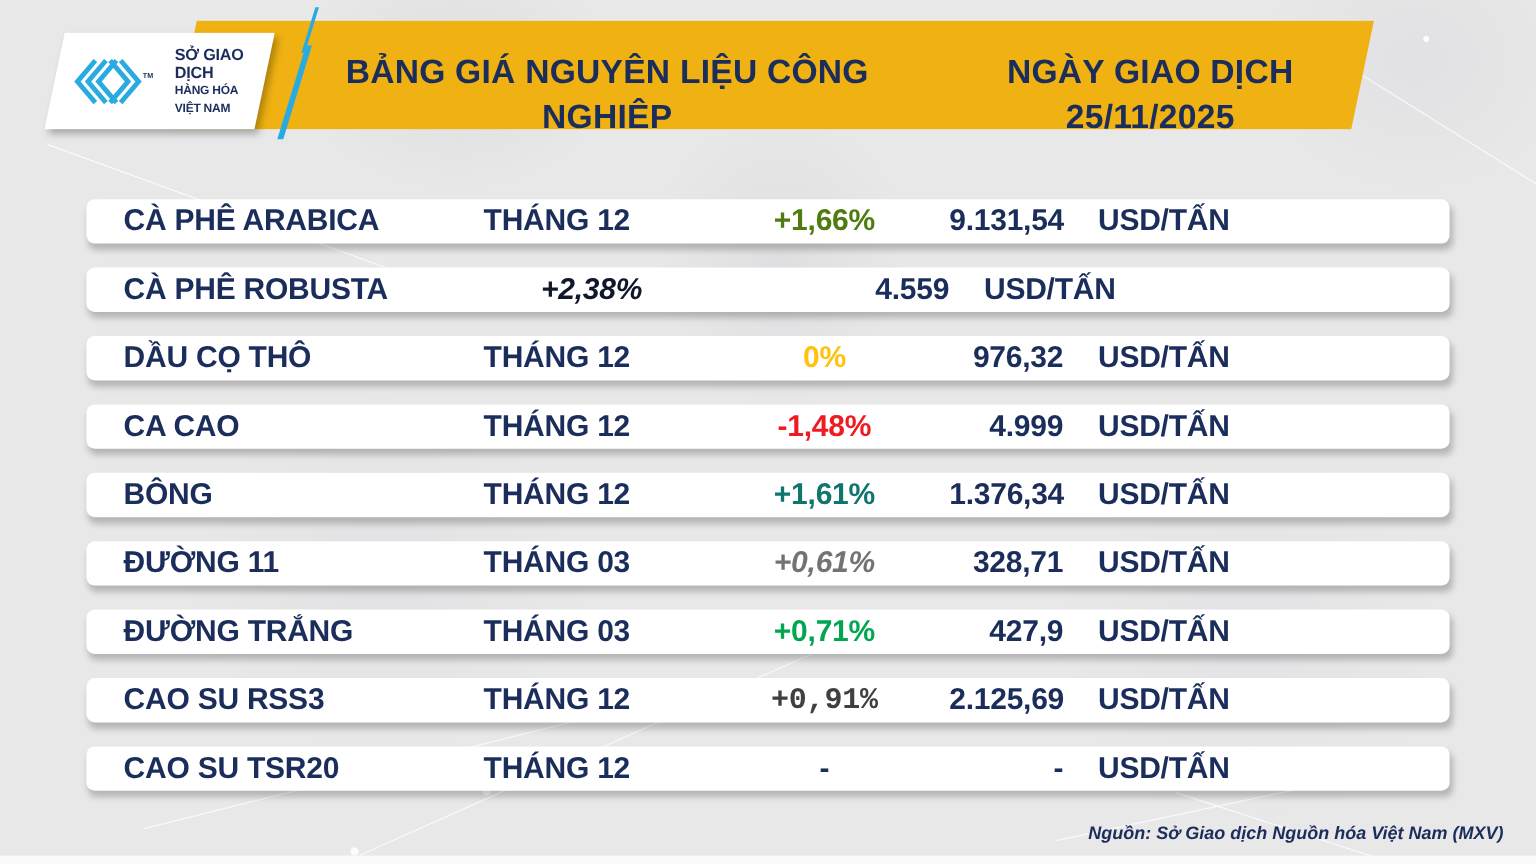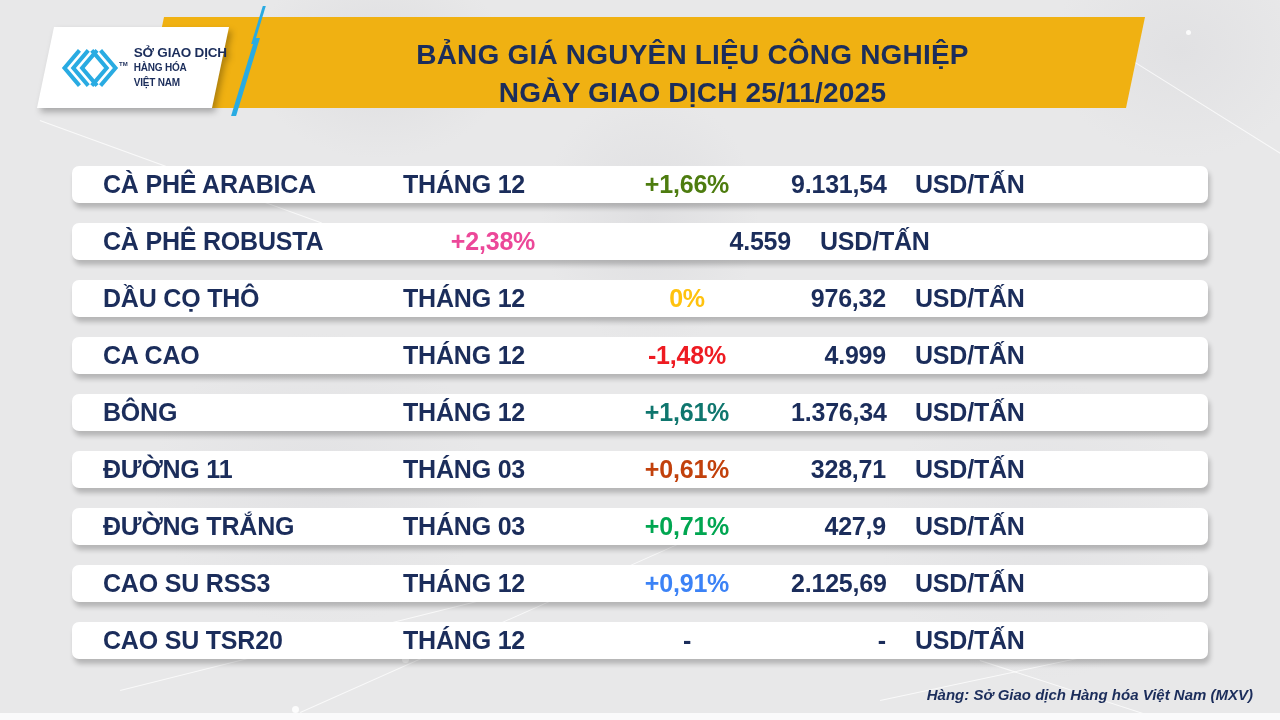--- a/index.html
+++ b/index.html
@@ -29,43 +29,43 @@
   .d1{left:402px;top:656px;} .d2{left:978px;top:642px;} .d3{left:292px;top:706px;} .d4{left:1186px;top:30px;width:5px;height:5px;}
   .bottom-strip{position:absolute;left:0;bottom:0;width:1280px;height:7px;background:#FAFAFB;}
 
   
   .banner{
     position:absolute;left:145px;top:17px;width:1000px;height:91px;
     background:#F0B112;
     clip-path:polygon(19px 0, 1000px 0, 981px 91px, 0 91px);
   }
   .banner-title{
-    position:absolute;left:95px;right:0;top:4px;height:91px;
-    display:flex;flex-direction:column;align-items:center;justify-content:flex-end;
+    position:absolute;left:95px;right:0;top:16px;height:91px;
+    display:flex;flex-direction:row;align-items:center;justify-content:center;
     color:#1B2D5B;font-weight:700;font-size:28px;line-height:38px;letter-spacing:.2px;
     text-align:center;
   }
 
   
   .stripe{position:absolute;background:#29ABE2;}
   .stripe-main{left:243px;top:38px;width:5px;height:78px;transform:skewX(-17deg);}
   .stripe-thin{left:257px;top:6px;width:3px;height:38px;transform:skewX(-17deg);}
 
   
   .logo-card{
     position:absolute;left:37px;top:27px;width:192px;height:81px;
     filter:drop-shadow(3px 4px 3px rgba(0,0,0,.28));
   }
   .logo-card-shape{
     position:absolute;inset:0;background:#FFFFFF;
     clip-path:polygon(17px 0, 192px 0, 175px 81px, 0 81px);
   }
   .logo-inner{
     position:absolute;left:24px;top:0;width:168px;height:81px;
-    display:flex;align-items:center;gap:4px;
+    display:flex;align-items:center;gap:16px;
   }
   .logo-mark{flex:0 0 auto;display:flex;align-items:flex-start;}
   .tm{font-size:6px;color:#1B2D5B;font-weight:700;margin:14px 2px 0 0;}
   .logo-text{color:#1B2D5B;font-weight:700;letter-spacing:-.2px;}
   .logo-text .l1{font-size:13.5px;line-height:15px;}
   .logo-text .l2,.logo-text .l3{font-size:10px;line-height:15px;}
 
   
   .rows{position:absolute;left:72px;top:166px;width:1136px;display:flex;flex-direction:column;gap:20px;}
   .price-row{
@@ -147,21 +147,21 @@
   <div class="rows">
       <div class="price-row">
     <span class="cell-name">CÀ PHÊ ARABICA</span>
     <span class="cell-month">THÁNG 12</span>
     <span class="cell-change" style="color: #4d7c0f;">+1,66%</span>
     <span class="cell-price">9.131,54</span>
     <span class="cell-unit">USD/TẤN</span>
   </div>
       <div class="price-row">
     <span class="cell-name">CÀ PHÊ ROBUSTA</span>
-    <span class="cell-change" style="color: #ec4899;">+2,38%</span>
+    <span class="cell-change" style="color: #0f172a; font-style: italic;">+2,38%</span>
     <span class="cell-price">4.559</span>
     <span class="cell-unit">USD/TẤN</span>
   </div>
       <div class="price-row">
     <span class="cell-name">DẦU CỌ THÔ</span>
     <span class="cell-month">THÁNG 12</span>
     <span class="cell-change" style="color: rgb(255, 194, 14);">0%</span>
     <span class="cell-price">976,32</span>
     <span class="cell-unit">USD/TẤN</span>
   </div>
@@ -175,42 +175,42 @@
       <div class="price-row">
     <span class="cell-name">BÔNG</span>
     <span class="cell-month">THÁNG 12</span>
     <span class="cell-change" style="color: #0f766e;">+1,61%</span>
     <span class="cell-price">1.376,34</span>
     <span class="cell-unit">USD/TẤN</span>
   </div>
       <div class="price-row">
     <span class="cell-name">ĐƯỜNG 11</span>
     <span class="cell-month">THÁNG 03</span>
-    <span class="cell-change" style="color: #c2410c;">+0,61%</span>
+    <span class="cell-change" style="color: #737373; font-style: italic;">+0,61%</span>
     <span class="cell-price">328,71</span>
     <span class="cell-unit">USD/TẤN</span>
   </div>
       <div class="price-row">
     <span class="cell-name">ĐƯỜNG TRẮNG</span>
     <span class="cell-month">THÁNG 03</span>
     <span class="cell-change" style="color: rgb(0, 166, 81);">+0,71%</span>
     <span class="cell-price">427,9</span>
     <span class="cell-unit">USD/TẤN</span>
   </div>
       <div class="price-row">
     <span class="cell-name">CAO SU RSS3</span>
     <span class="cell-month">THÁNG 12</span>
-    <span class="cell-change" style="color: #3b82f6;">+0,91%</span>
+    <span class="cell-change" style="color: #404040; font-family: Liberation Mono, monospace;">+0,91%</span>
     <span class="cell-price">2.125,69</span>
     <span class="cell-unit">USD/TẤN</span>
   </div>
       <div class="price-row">
     <span class="cell-name">CAO SU TSR20</span>
     <span class="cell-month">THÁNG 12</span>
     <span class="cell-change" style="color: rgb(27, 45, 91);">-</span>
     <span class="cell-price">-</span>
     <span class="cell-unit">USD/TẤN</span>
   </div>
     </div>
 
-  <div class="footer-source">Hàng: Sở Giao dịch Hàng hóa Việt Nam (MXV)</div>
+  <div class="footer-source">Nguồn: Sở Giao dịch Nguồn hóa Việt Nam (MXV)</div>
 
 </div>
 
 </body></html>

